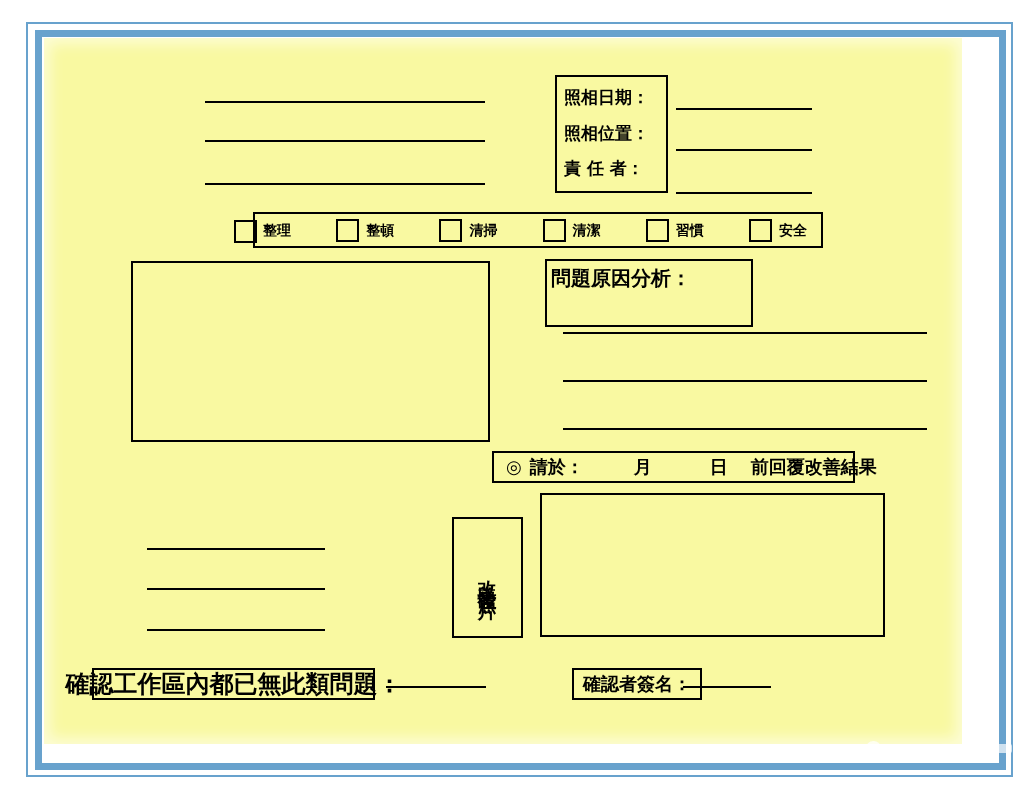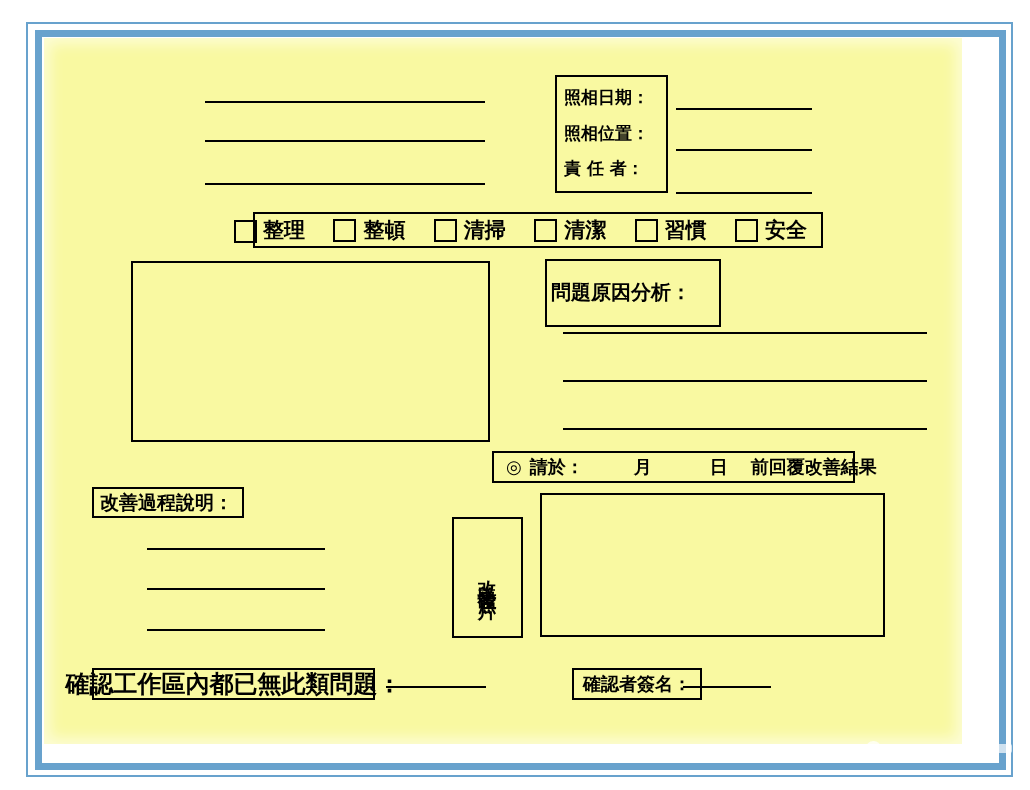--- a/index.html
+++ b/index.html
@@ -30,27 +30,27 @@
             padding:12px 5px 14px 7px; }
   
   .uline { border-top:2px solid #000; height:0; }
   
   .cat-row { left:253px; top:212px; width:570px; height:36px; border:2px solid #000;
              display:flex; align-items:center; justify-content:space-between;
              padding:0 14px 0 8px; }
   .cat-item { position:relative; display:flex; align-items:center; height:100%; }
   .cb { width:23px; height:23px; border:2px solid #000; background:transparent; display:inline-block; }
   .cb-outside { position:absolute; left:-29px; top:6px; }
-  .cat-label { font-size:21px; line-height:1; margin-left:7px; white-space:nowrap; }
+  .cat-label { font-size:14px; line-height:1; margin-left:7px; white-space:nowrap; }
   .cat-item.first .cat-label { margin-left:0; }
   
   .photo-before { left:131px; top:261px; width:359px; height:181px; }
   .photo-after  { left:540px; top:493px; width:345px; height:144px; }
   
-  .cause-box { left:545px; top:259px; width:176px; height:68px; padding:21px 4px; }
+  .cause-box { left:545px; top:259px; width:208px; height:68px; padding:7px 4px; }
   .cause-box .lab { font-size:20px; }
   
   .reply-box { left:492px; top:451px; width:363px; height:32px;
                display:flex; align-items:center; padding-left:12px; font-size:18px; }
   .reply-box span { white-space:nowrap; line-height:1; }
   .rn-bullet { margin-right:8px; }
   .rn-month  { margin-left:50px; }
   .rn-day    { margin-left:58px; }
   .rn-suffix { margin-left:23px; }
   
@@ -135,23 +135,20 @@
   <div class="abs uline" style="left:563px; top:428px; width:364px;"></div>
 
   <div class="abs bbox reply-box">
     <span class="rn-bullet">◎</span>
     <span>請於：</span>
     <span class="rn-month">月</span>
     <span class="rn-day">日</span>
     <span class="rn-suffix">前回覆改善結果</span>
   </div>
 
-  <div class="abs bbox improve-box">
-    <div class="lab">改善過程說明：</div>
-  </div>
   <div class="abs uline" style="left:147px; top:548px; width:178px;"></div>
   <div class="abs uline" style="left:147px; top:588px; width:178px;"></div>
   <div class="abs uline" style="left:147px; top:629px; width:178px;"></div>
 
   <div class="abs bbox vlabel-box">
     <span class="vlabel">改善後照片</span>
   </div>
   <div class="abs bbox photo-after"></div>
 
   <div class="abs bbox confirm-box">

